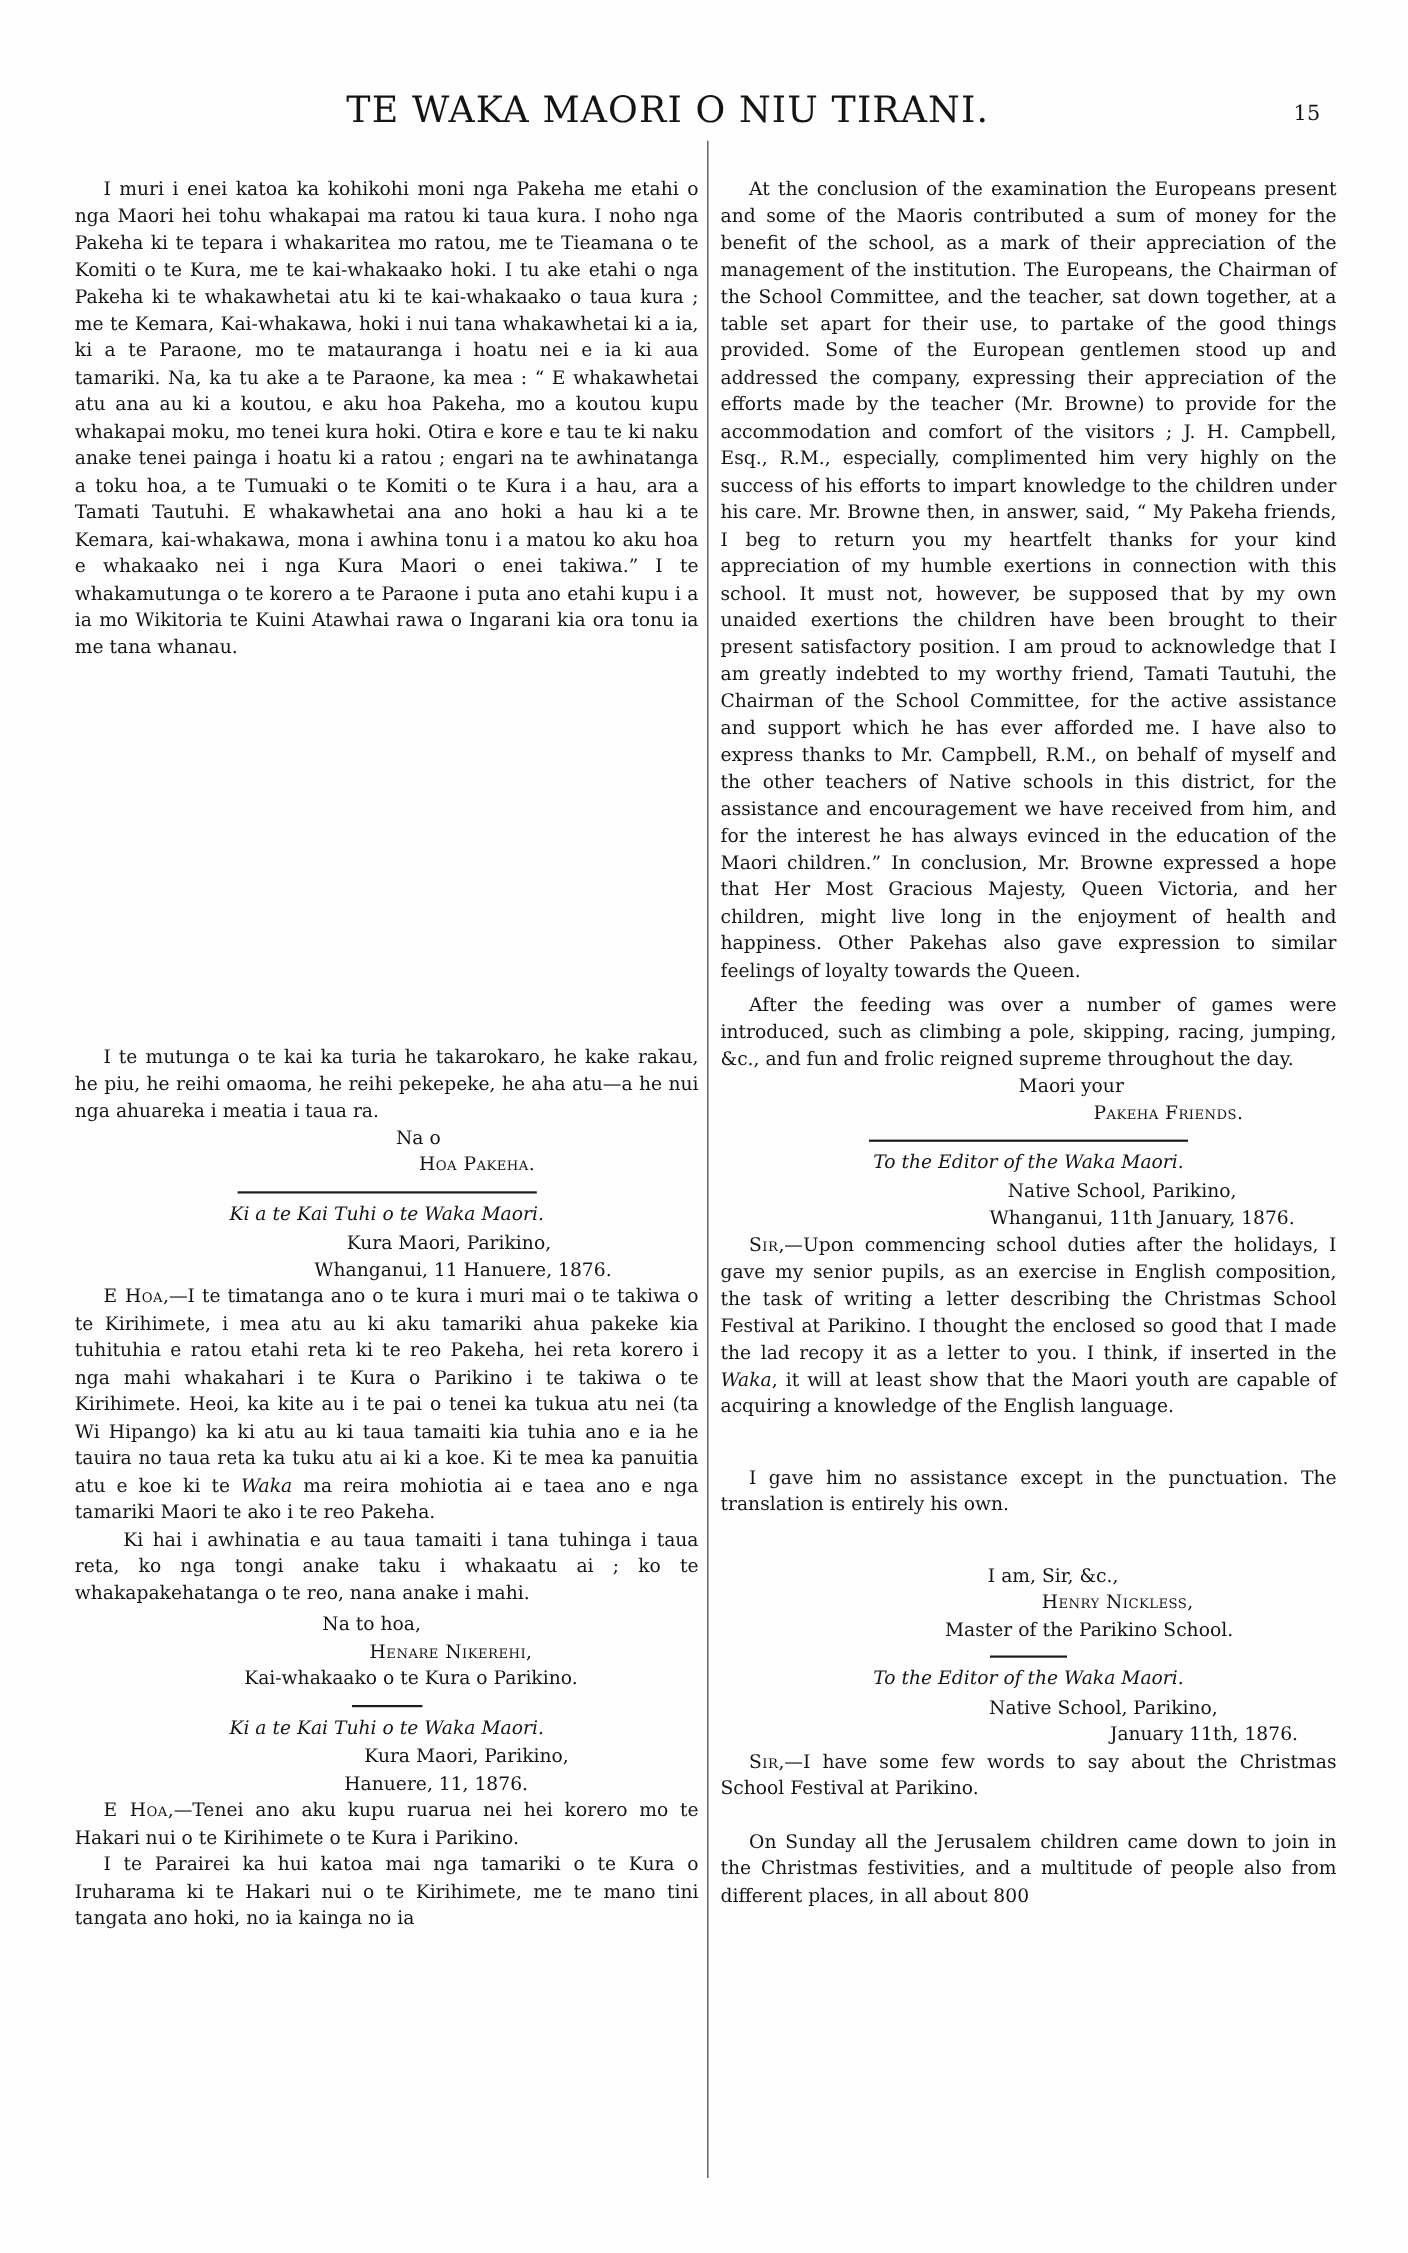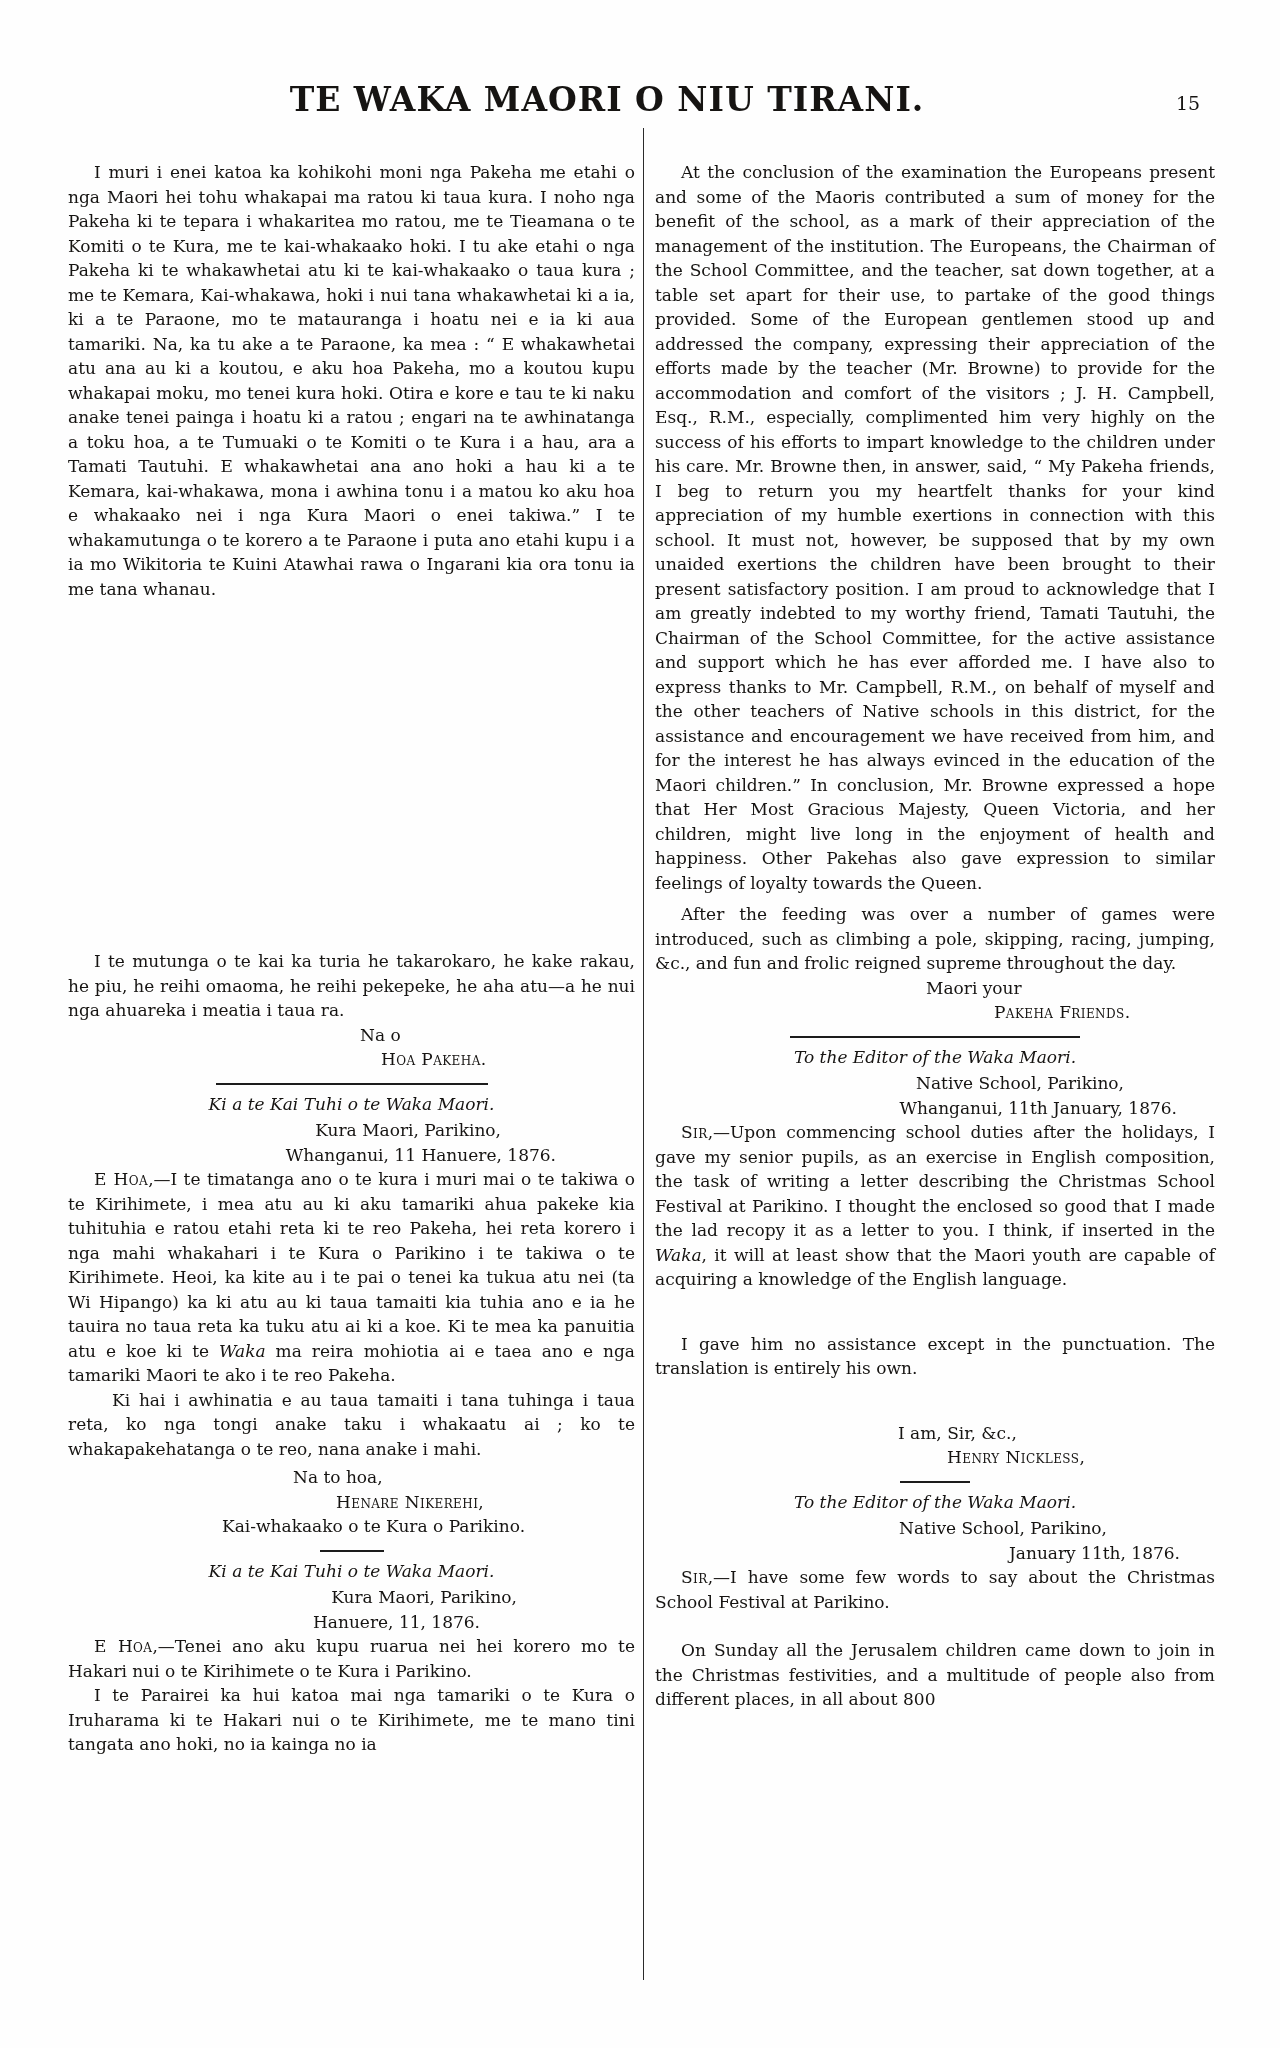--- a/index.html
+++ b/index.html
@@ -7,21 +7,21 @@
     position:relative;
     width:1280px;height:2048px;
     background:#fefefe;
     color:#161412;
     font-family:"DejaVu Serif","Liberation Serif",serif;
     overflow:hidden;
   }
   .title{
     position:absolute;top:80px;left:0;right:66px;
     text-align:center;
-    font-size:33px;font-weight:bold;
+    font-size:33px;font-weight:normal;
     letter-spacing:1px;white-space:nowrap;
   }
   .pageno{
     position:absolute;top:92px;left:1176px;
     font-size:19px;
   }
   .divider{
     position:absolute;left:643px;top:128px;
     width:1px;height:1852px;background:#2b2b2b;
   }
@@ -87,20 +87,21 @@
     <div class="sigline sc" style="padding-left:339px">Pakeha Friends.</div>
 
     <div class="rule" style="width:290px"></div>
     <div class="letter-heading">To the Editor of the Waka Maori.</div>
     <div class="addr" style="padding-right:91px">Native School, Parikino,</div>
     <div class="addr" style="padding-right:38px">Whanganui, 11th January, 1876.</div>
     <p><span class="sc">Sir</span><span>,—Upon commencing school duties after the holidays, I gave my senior pupils, as an exercise in English composition, the task of writing a letter describing the Christmas School Festival at Parikino. I thought the enclosed so good that I made the lad recopy it as a letter to you. I think, if inserted in the </span><span class="it">Waka</span><span>, it will at least show that the Maori youth are capable of acquiring a knowledge of the English language.</span></p>
     <p style="margin-top:40px">I gave him no assistance except in the punctuation. The translation is entirely his own.</p>
     <div class="sigline" style="margin-top:40px;padding-left:243px">I am, Sir, &amp;c.,</div>
     <div class="sigline sc" style="padding-left:292px">Henry Nickless,</div>
+    <div class="sigline" style="padding-left:204px">Master of the Parikino School.</div>
 
     <div class="rule" style="width:70px"></div>
     <div class="letter-heading">To the Editor of the Waka Maori.</div>
     <div class="addr" style="padding-right:108px">Native School, Parikino,</div>
     <div class="addr" style="padding-right:35px">January 11th, 1876.</div>
     <p><span class="sc">Sir</span><span>,—I have some few words to say about the Christmas School Festival at Parikino.</span></p>
     <p style="margin-top:24px">On Sunday all the Jerusalem children came down to join in the Christmas festivities, and a multitude of people also from different places, in all about 800</p>
   </div>
 
 </div>

